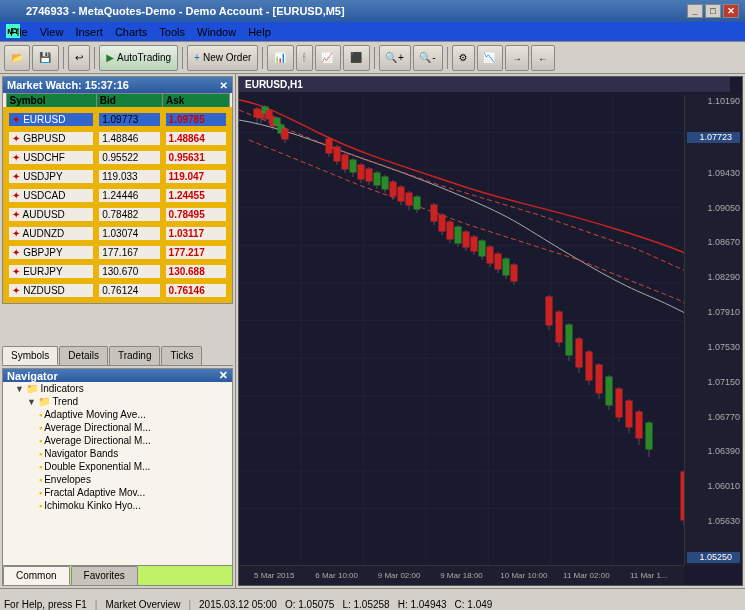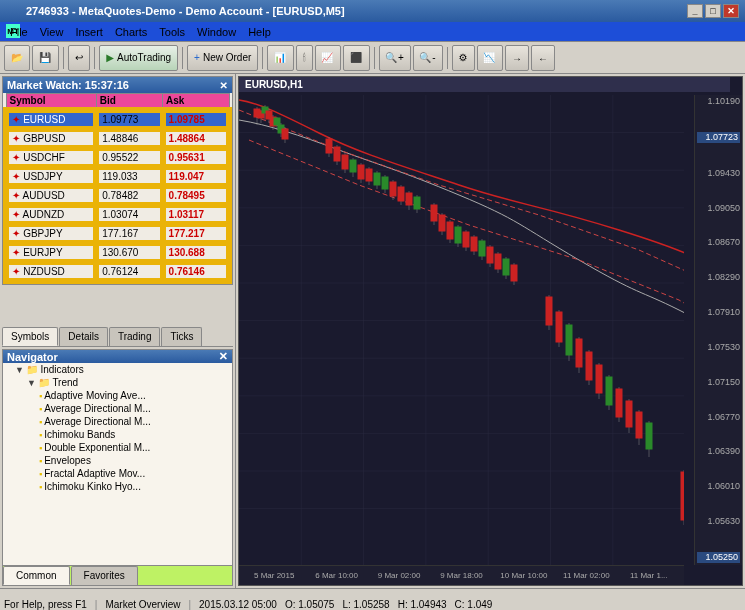--- a/index.html
+++ b/index.html
@@ -94,21 +94,21 @@
       color: white;
       padding: 2px 4px;
       font-size: 11px;
       font-weight: bold;
       display: flex;
       justify-content: space-between;
       align-items: center;
     }
     .mw-close { cursor: pointer; font-size: 10px; }
     .mw-table { width: 100%; border-collapse: collapse; }
-    .mw-table th { background: #ec4899; border: 1px solid #888; padding: 1px 3px; text-align: left; font-size: 10px; font-weight: bold; }
+    .mw-table th { background: #15803d; border: 1px solid #888; padding: 1px 3px; text-align: left; font-size: 10px; font-weight: bold; }
     .mw-table td { border: 6px solid #eab308; padding: 1px 3px; font-size: 10px; }
     .mw-table tr.selected { background: #3366cc; color: white; }
     .sym-icon { color: #cc0000; font-size: 10px; }
     .bid-val { color: #000; }
     .ask-val { color: #cc0000; font-weight: bold; }
 
     
     .tab-bar {
       display: flex;
       background: #d4d0c8;
@@ -214,39 +214,39 @@
       left: 0;
       right: 40px;
       bottom: 20px;
     }
 
     
     .price-axis {
       position: absolute;
       top: 18px;
       right: 0;
-      width: 48px;
+      width: 58px;
       bottom: 20px;
       background: #1e1e30;
       border-left: 1px solid #333;
       display: flex;
       flex-direction: column;
       justify-content: space-between;
       padding: 2px;
     }
     .price-label {
       font-size: 9px;
       color: #aaa;
       text-align: right;
       line-height: 1;
     }
     .price-label.highlight {
       background: #2a4a7f;
       color: #fff;
-      padding: 1px 2px;
+      padding: 1px 8px;
     }
 
     
     .time-axis {
       position: absolute;
       bottom: 0;
       left: 0;
       right: 58px;
       height: 20px;
       background: #1e1e30;
@@ -392,20 +392,25 @@
     </tr>
             <tr>
       <td><span class="sym-icon">✦</span> USDCHF</td>
       <td class="bid-val">0.95522</td>
       <td class="ask-val">0.95631</td>
     </tr>
             <tr>
       <td><span class="sym-icon">✦</span> USDJPY</td>
       <td class="bid-val">119.033</td>
       <td class="ask-val">119.047</td>
+    </tr>
+            <tr>
+      <td><span class="sym-icon">✦</span> USDCAD</td>
+      <td class="bid-val">1.24446</td>
+      <td class="ask-val">1.24455</td>
     </tr>
             <tr>
       <td><span class="sym-icon">✦</span> AUDUSD</td>
       <td class="bid-val">0.78482</td>
       <td class="ask-val">0.78495</td>
     </tr>
             <tr>
       <td><span class="sym-icon">✦</span> AUDNZD</td>
       <td class="bid-val">1.03074</td>
       <td class="ask-val">1.03117</td>
@@ -460,21 +465,21 @@
             <div class="nav-item nav-indent-3">
               <span class="nav-indicator-icon">▪</span>
               <span>Average Directional M...</span>
             </div>
             <div class="nav-item nav-indent-3">
               <span class="nav-indicator-icon">▪</span>
               <span>Average Directional M...</span>
             </div>
             <div class="nav-item nav-indent-3">
               <span class="nav-indicator-icon">▪</span>
-              <span>Ichimoku Bands</span>
+              <span>Navigator Bands</span>
             </div>
             <div class="nav-item nav-indent-3">
               <span class="nav-indicator-icon">▪</span>
               <span>Double Exponential M...</span>
             </div>
             <div class="nav-item nav-indent-3">
               <span class="nav-indicator-icon">▪</span>
               <span>Envelopes</span>
             </div>
             <div class="nav-item nav-indent-3">

